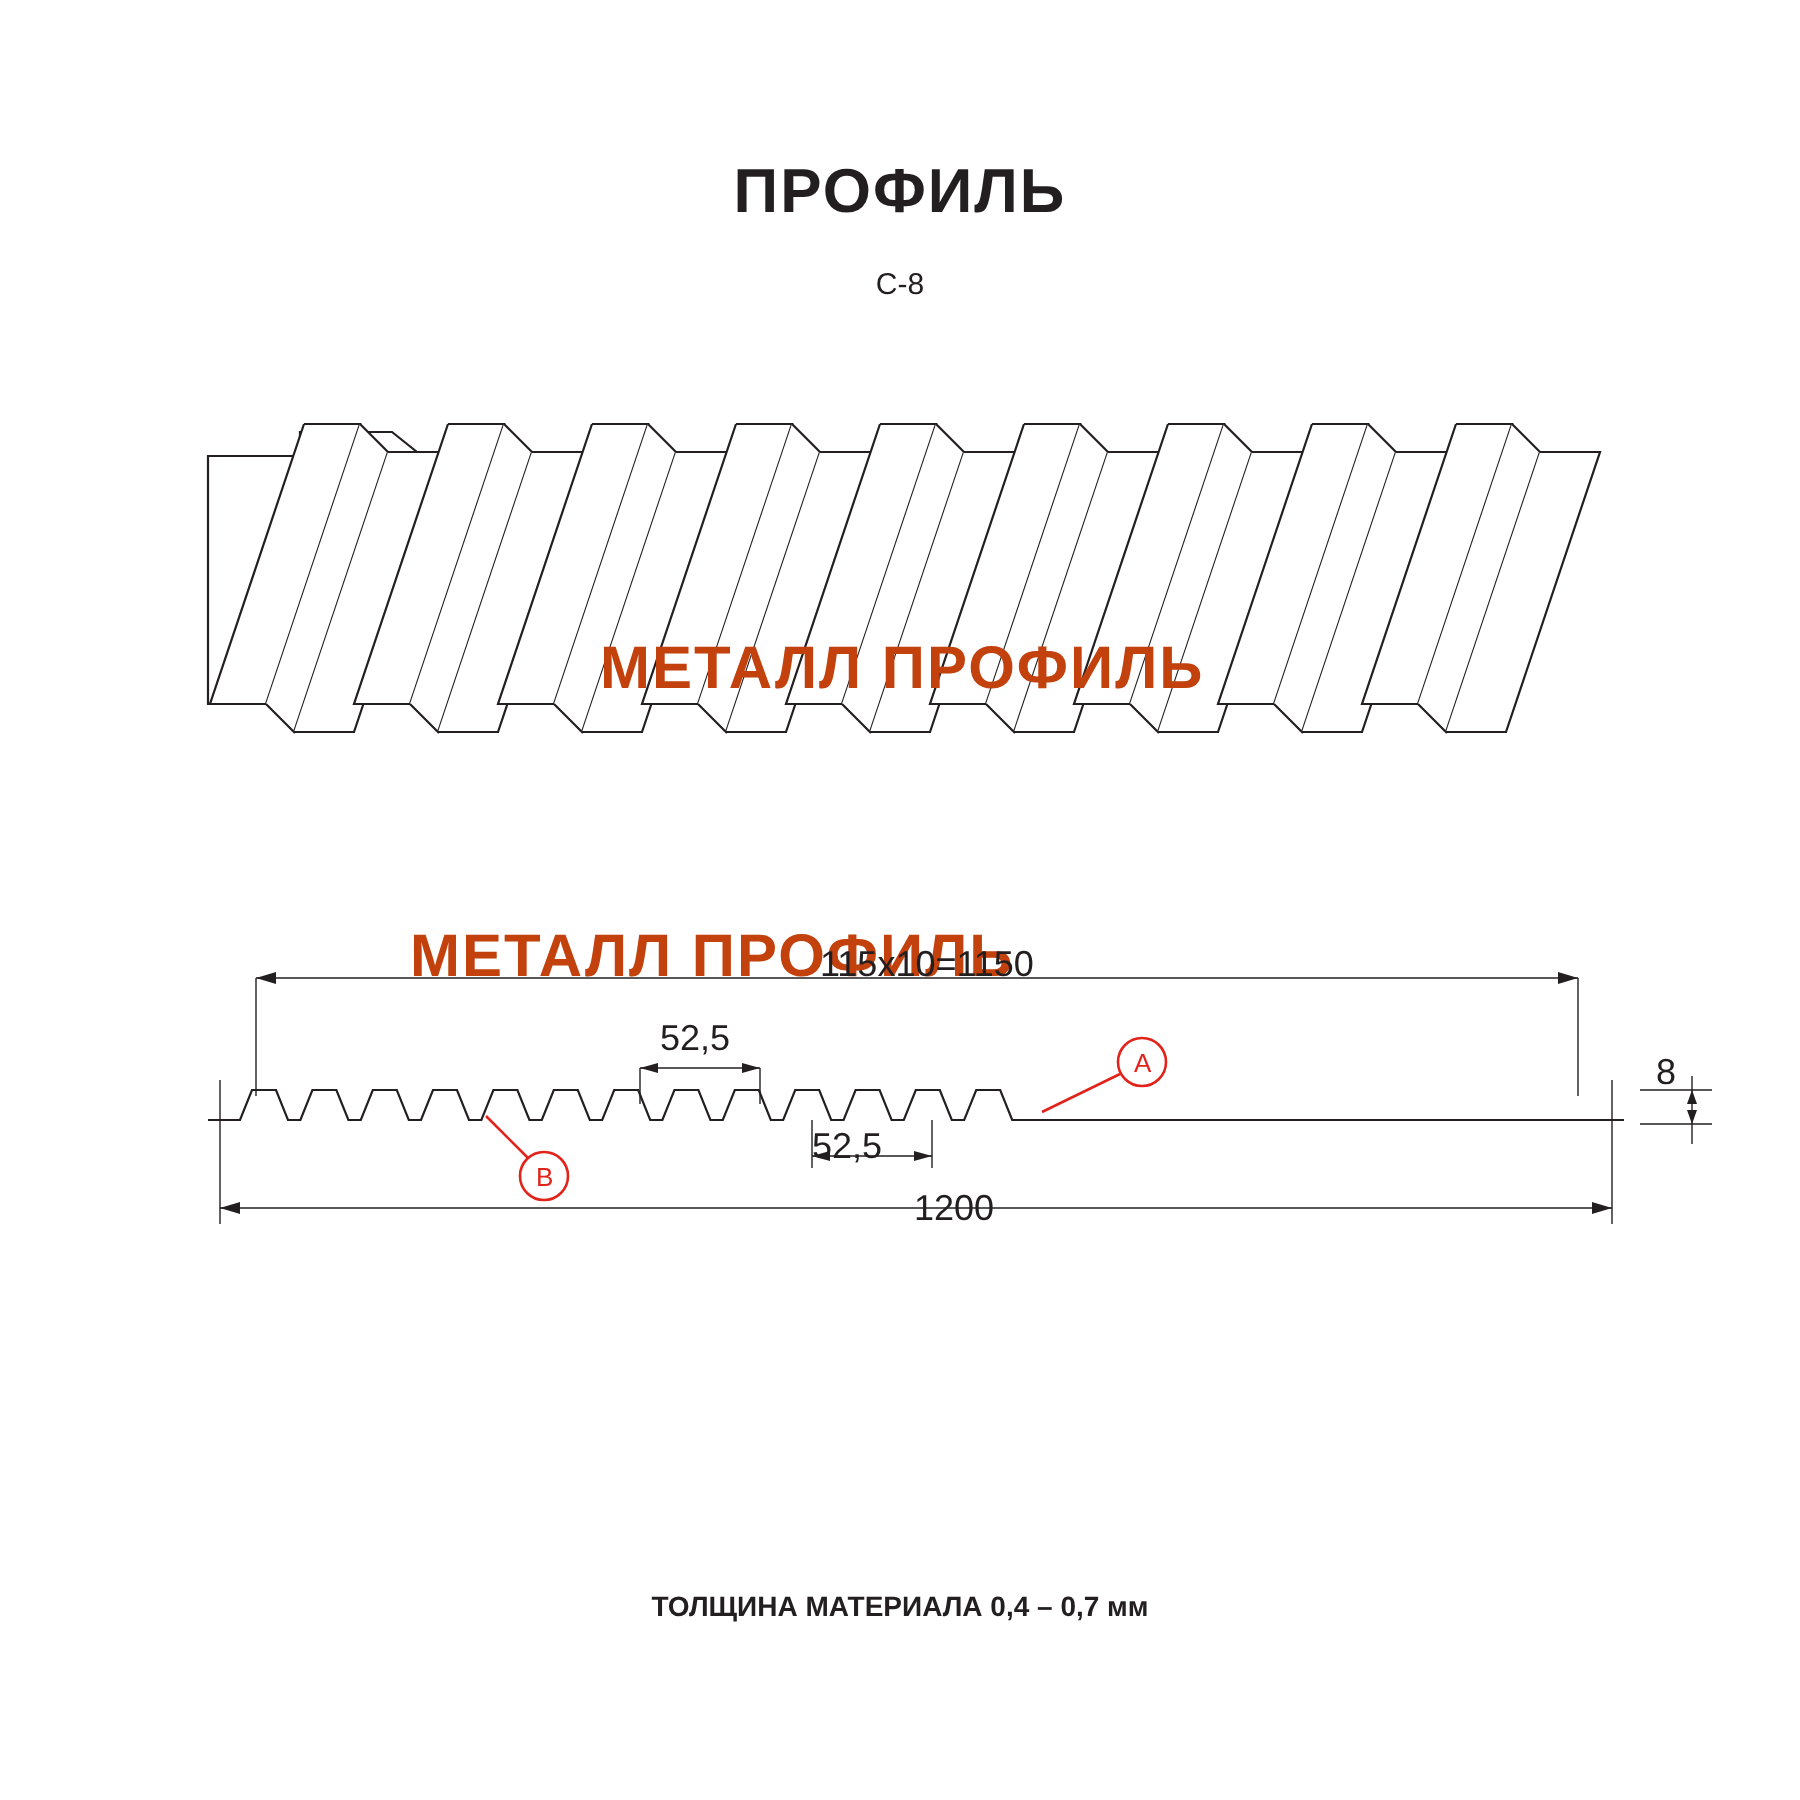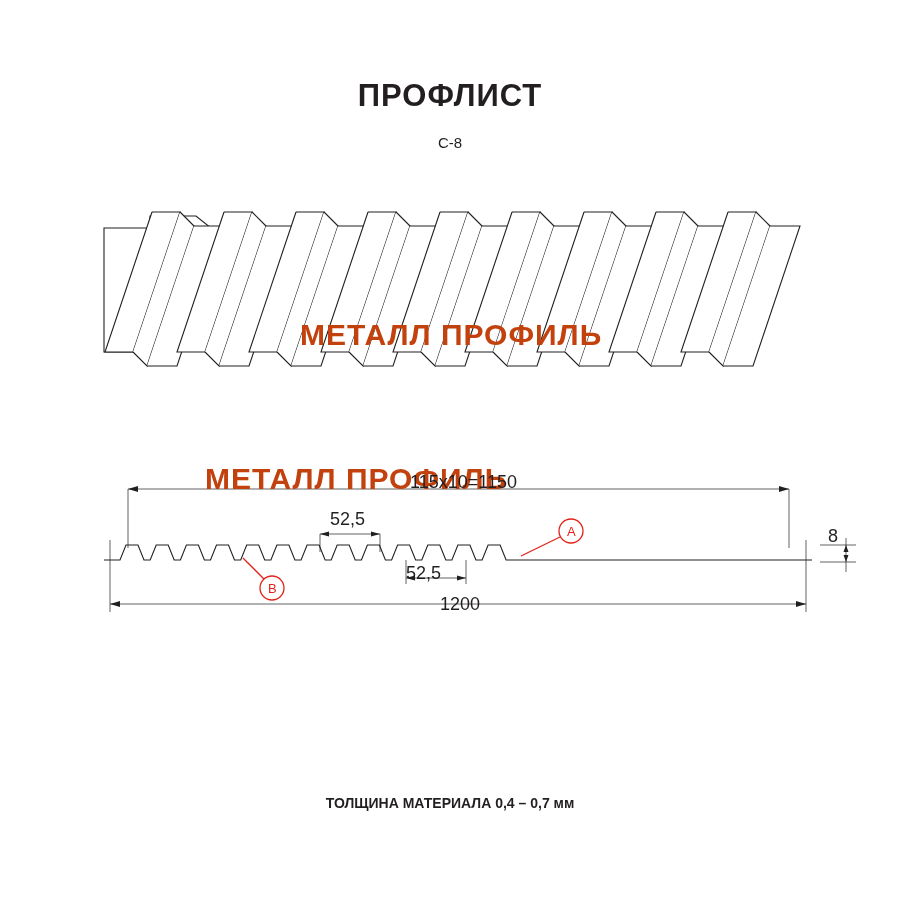--- a/index.html
+++ b/index.html
@@ -76,21 +76,21 @@
     white-space: nowrap;
   }
   .wm1 { top: 318px; left: 300px; font-size: 30px; }
   .wm2 { top: 462px; left: 205px; font-size: 30px; }
 </style>
 </head>
 <body>
 
 <div class="page">
 
-  <div class="title">ПРОФЛИСТ</div>
+  <div class="title">ПРОФИЛЬ</div>
   <div class="subtitle">С-8</div>
 
   <svg class="svg-layer" width="900" height="900">
     <g stroke="#231f20" stroke-width="1.1" fill="none" stroke-linejoin="miter">
 
       <g>
 
         <path d="M150 216 L196 216 L211 228 L211 240 L166 240 L150 228 Z"></path>
         <path d="M150 228 L150 352 L104 352 L104 228 Z"></path>
         <path d="M150 352 L166 340 L211 340 L211 240 L166 240 L166 340 Z"></path>
@@ -184,20 +184,20 @@
       <line x1="264" y1="579" x2="243" y2="558"></line>
     </g>
   </svg>
 
   <div class="wm wm1">МЕТАЛЛ ПРОФИЛЬ</div>
   <div class="wm wm2">МЕТАЛЛ ПРОФИЛЬ</div>
 
   <div class="dim-label" style="top:472px; left:410px;">115x10=1150</div>
   <div class="dim-label" style="top:509px; left:330px;">52,5</div>
   <div class="dim-label" style="top:563px; left:406px;">52,5</div>
-  <div class="dim-label" style="top:594px; left:440px;">1200</div>
+  <div class="dim-label" style="top:594px; left:457px;">1200</div>
   <div class="dim-label" style="top:526px; left:828px;">8</div>
 
   <div class="callout-letter" style="top:524px; left:567px;">A</div>
   <div class="callout-letter" style="top:581px; left:268px;">B</div>
 
   <div class="footer">ТОЛЩИНА МАТЕРИАЛА 0,4 – 0,7 мм</div>
 </div>
 
 </body></html>

